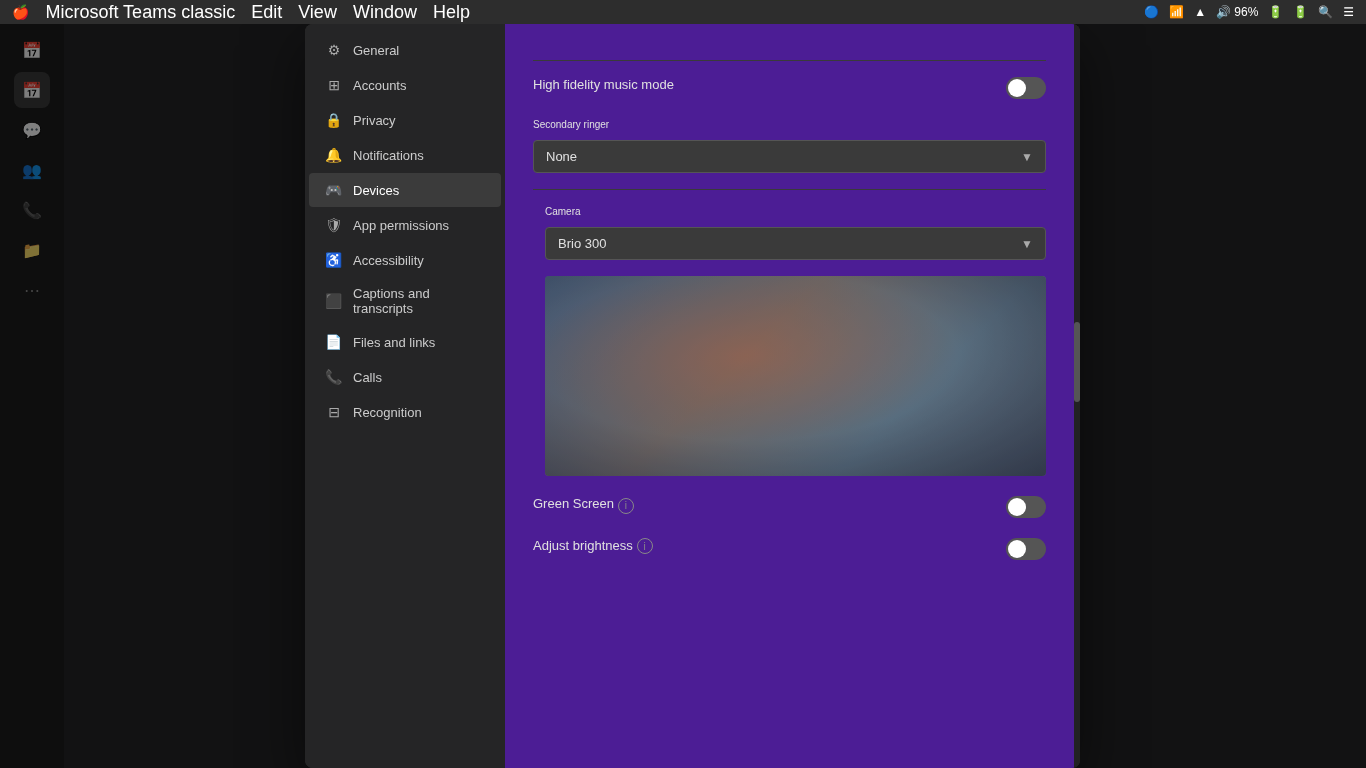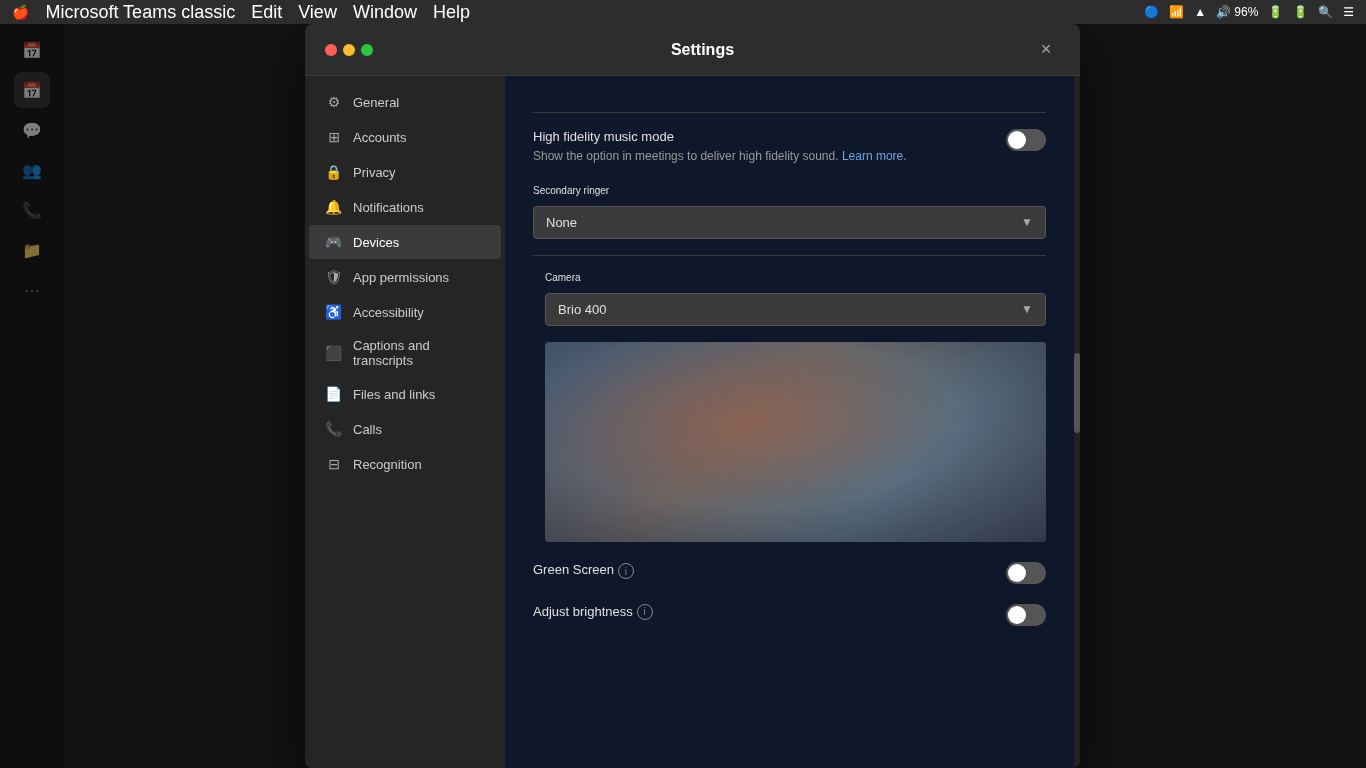--- a/index.html
+++ b/index.html
@@ -178,21 +178,21 @@
       color: #aaa;
       flex-shrink: 0;
     }
     .nav-item.active .nav-icon { color: #fff; }
 
     
     .settings-content {
       flex: 1;
       padding: 20px 28px;
       overflow-y: auto;
-      background: #0f172a;
+      background: #4c1d95;
     }
 
     
     .settings-content::-webkit-scrollbar { width: 6px; }
     .settings-content::-webkit-scrollbar-track { background: transparent; }
     .settings-content::-webkit-scrollbar-thumb { background: #555; border-radius: 3px; }
 
     .settings-scrollbar {
       width: 6px;
       background: #222;
@@ -376,29 +376,20 @@
     <div class="bg-sidebar-icon">📁</div>
     <div class="bg-sidebar-icon">⋯</div>
   </div>
   <div class="bg-content"></div>
 </div>
 
 <div class="modal-overlay"></div>
 
 <div class="settings-modal">
 
-  <div class="modal-header">
-    <div class="traffic-lights">
-      <div class="traffic-dot td-red"></div>
-      <div class="traffic-dot td-yellow"></div>
-      <div class="traffic-dot td-green"></div>
-    </div>
-    <span class="modal-title">Settings</span>
-    <button class="modal-close">×</button>
-  </div>
 
   <div class="modal-body">
 
     <nav class="settings-nav">
       <div class="nav-item">
         <span class="nav-icon">⚙</span>
         <span>General</span>
       </div>
       <div class="nav-item">
         <span class="nav-icon">⊞</span>
@@ -442,44 +433,40 @@
       </div>
     </nav>
 
     <div class="settings-content">
 
       <div class="divider"></div>
 
       <div class="setting-row">
         <div class="setting-label-group">
           <div class="setting-label">High fidelity music mode</div>
-          <div class="setting-description">
-            <span>Show the option in meetings to deliver high fidelity sound.</span>
-            <a href="#">Learn more.</a>
-          </div>
         </div>
         <div class="toggle off">
           <div class="toggle-knob"></div>
         </div>
       </div>
 
       <div style="margin-bottom: 16px;">
         <div class="section-label">Secondary ringer</div>
         <div class="dropdown">
           <span>None</span>
           <span class="dropdown-arrow">▼</span>
         </div>
       </div>
 
       <div class="divider"></div>
 
       <div style="margin-bottom: 12px; padding-left: 12px;">
         <div class="section-label">Camera</div>
         <div class="dropdown">
-          <span>Brio 400</span>
+          <span>Brio 300</span>
           <span class="dropdown-arrow">▼</span>
         </div>
         <div class="camera-preview"></div>
       </div>
 
       <div class="setting-row">
         <div class="setting-label-group">
           <div style="display: flex; align-items: center;">
             <span class="setting-label">Green Screen</span>
             <span class="info-icon">i</span>

